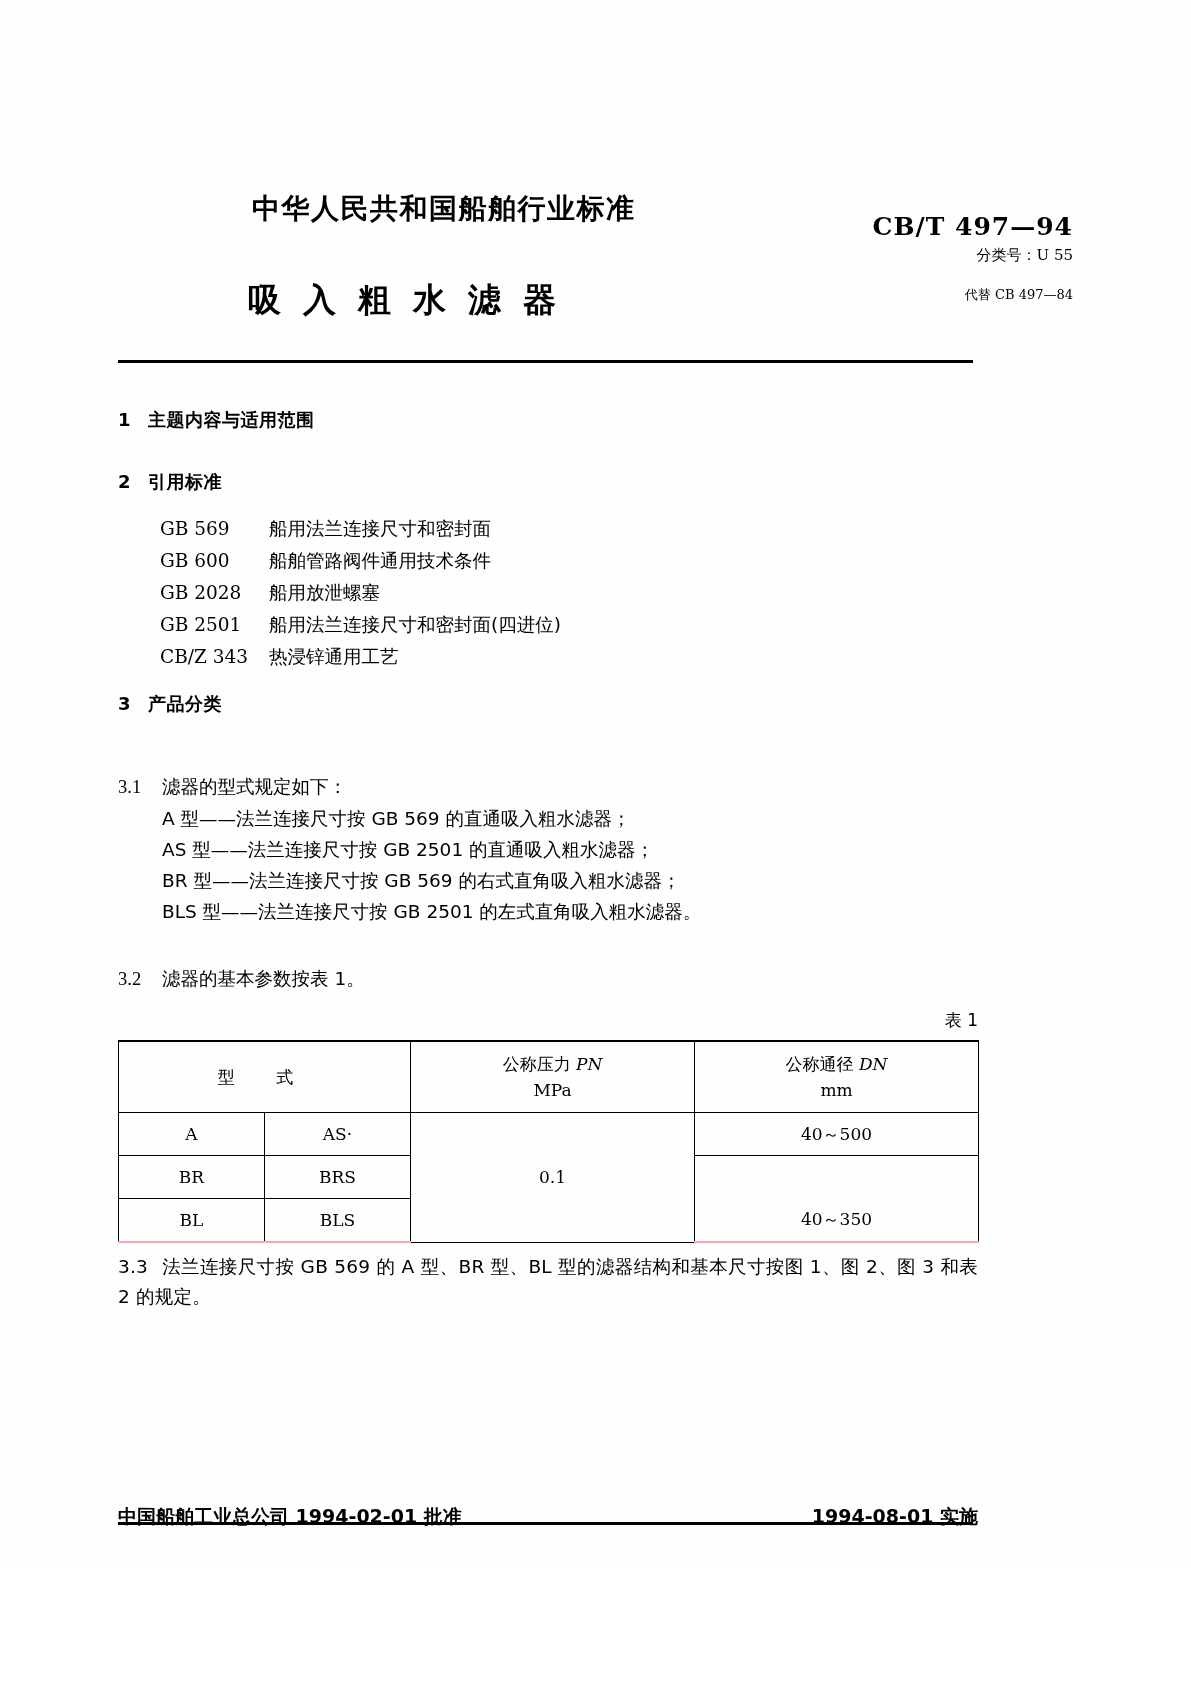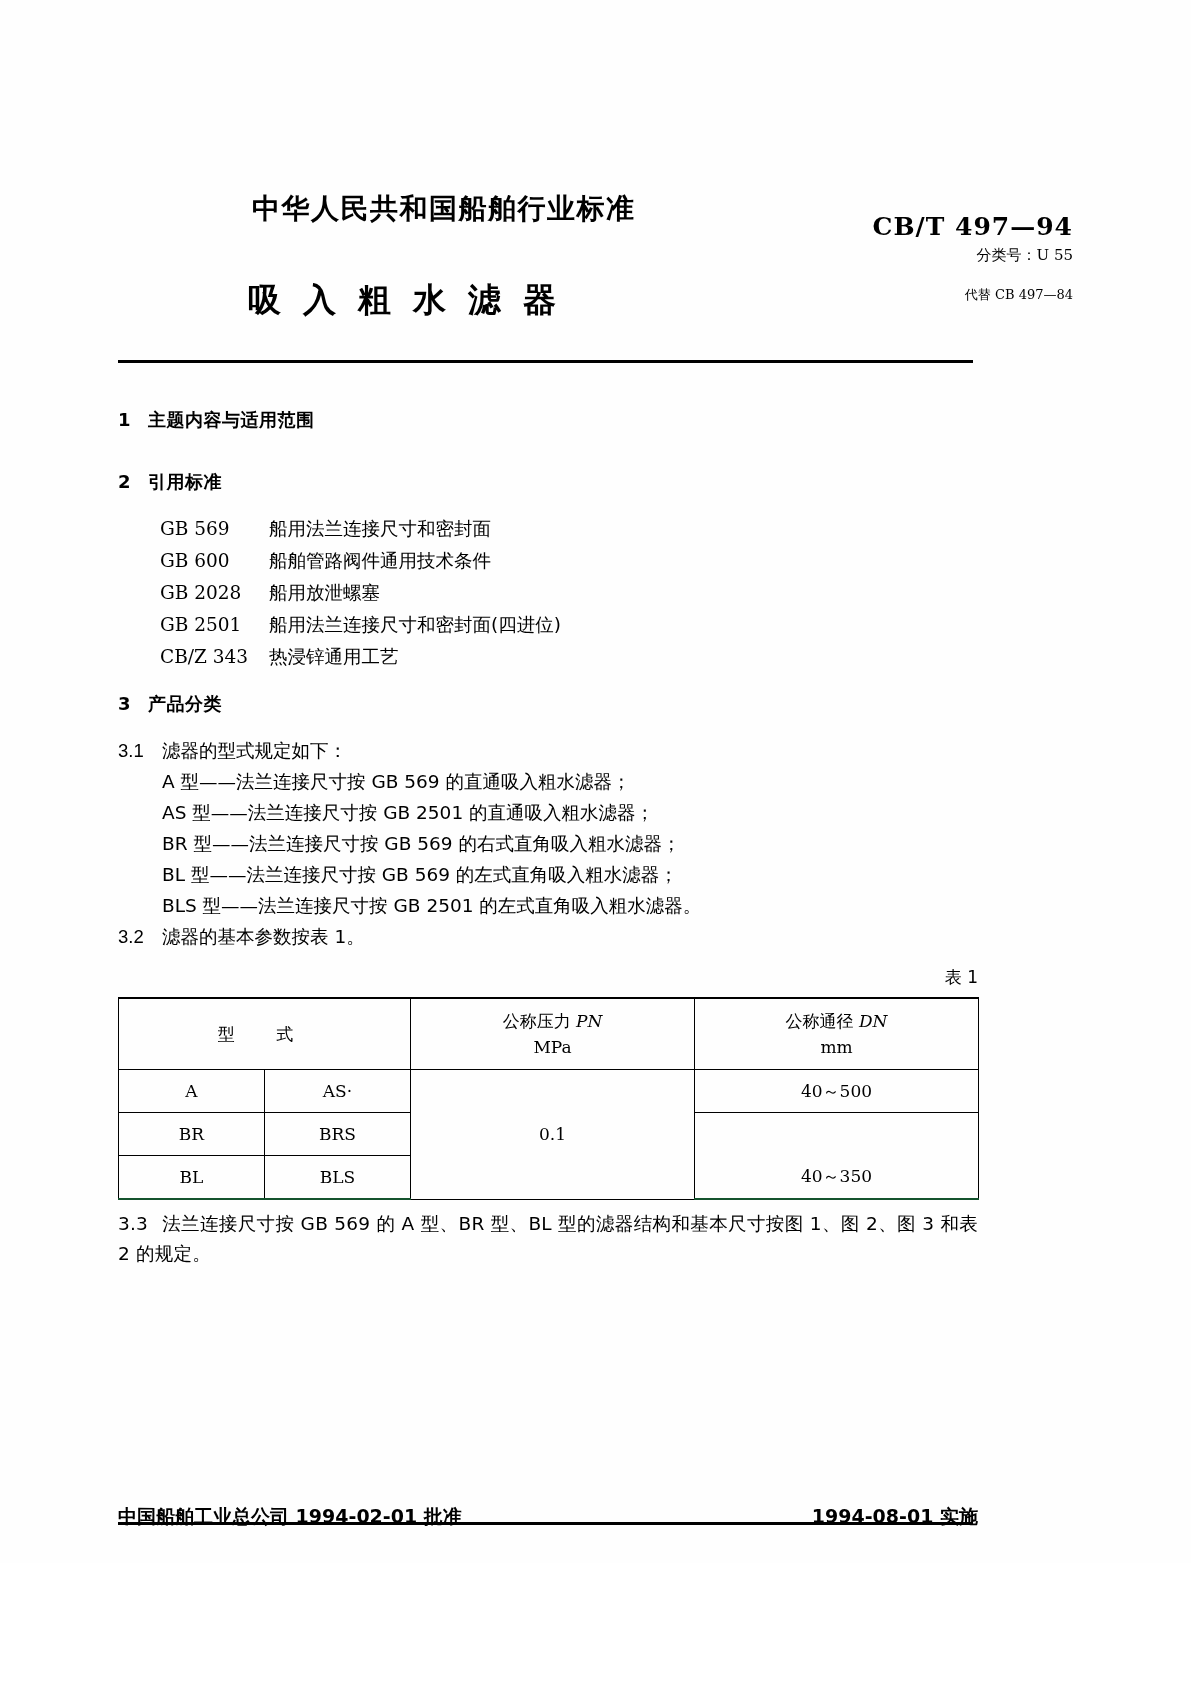--- a/index.html
+++ b/index.html
@@ -158,21 +158,22 @@
   }
   .sub-head {
     font-size: 18.5px;
     line-height: 31px;
     margin: 0;
     white-space: nowrap;
   }
   .sub-head .snum {
     display: inline-block;
     min-width: 44px;
-    font-family: Liberation Sans, sans-serif;
+    font-family: Liberation Serif, serif;
+    margin-top: 37px;
   }
 
   
   .table-caption {
     text-align: right;
     font-size: 17px;
     margin: 14px 0 8px 0;
   }
   table.t1 {
     border-collapse: collapse;
@@ -191,21 +192,21 @@
     vertical-align: middle;
     line-height: 26px;
   }
   table.t1 .bcell {
     height: 34px;
     vertical-align: middle;
   }
   table.t1 .no-top { border-top: none; }
   table.t1 .no-bottom { border-bottom: none; }
   table.t1 .thick-top { border-top: 2px solid #000; }
-  table.t1 .thick-bottom { border-bottom: 2px solid #14532d; text-align: center; }
+  table.t1 .thick-bottom { border-bottom: 2px solid #fca5a5; text-align: center; }
   .cjk { font-family: "DejaVu Sans", sans-serif; }
   .ital { font-style: italic; font-family: "DejaVu Serif", serif; }
   .type-head {
     letter-spacing: 18px;
     padding-left: 18px;
   }
 
   
   .rule-bottom {
     position: absolute;
@@ -297,21 +298,20 @@
     </div>
     <div class="gap-sm"></div>
 
     <div class="sub-head">
       <span class="snum">3.1</span><span>滤器的型式规定如下：</span>
     </div>
     <ul class="type-list">
       <li>A 型——法兰连接尺寸按 GB 569 的直通吸入粗水滤器；</li>
       <li>AS 型——法兰连接尺寸按 GB 2501 的直通吸入粗水滤器；</li>
       <li>BR 型——法兰连接尺寸按 GB 569 的右式直角吸入粗水滤器；</li>
-      <li>BL 型——法兰连接尺寸按 GB 569 的左式直角吸入粗水滤器；</li>
       <li>BLS 型——法兰连接尺寸按 GB 2501 的左式直角吸入粗水滤器。</li>
     </ul>
 
     <div class="sub-head">
       <span class="snum">3.2</span><span>滤器的基本参数按表 1。</span>
     </div>
 
     <div class="table-caption">表 1</div>
     <table class="t1">
       <colgroup>

